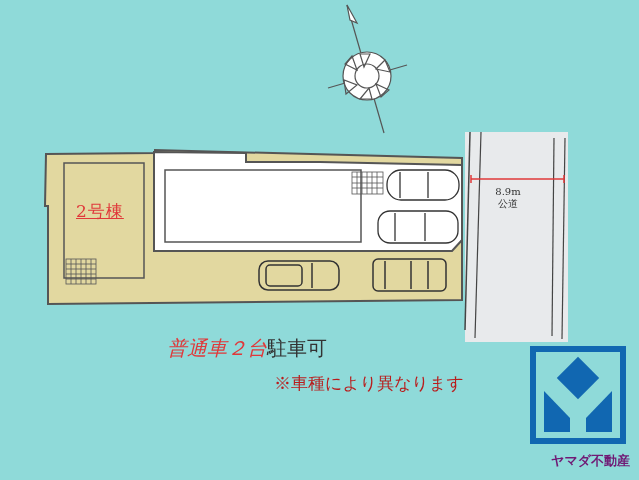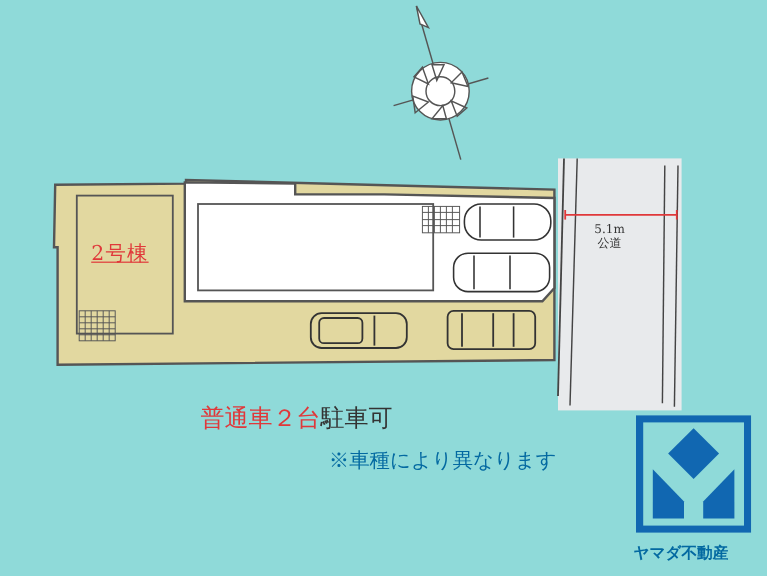--- a/index.html
+++ b/index.html
@@ -2,24 +2,24 @@
 <html><head>
 <meta charset="utf-8">
 <style>
   html, body { margin:0; padding:0; }
   body { width:639px; height:480px; background:#8fdad9; position:relative; overflow:hidden; font-family:"DejaVu Serif", serif; }
   .abs { position:absolute; }
   svg.plan { position:absolute; left:0; top:0; }
   .label-unit { left:76px; top:200px; color:#e0383a; font-size:17px; letter-spacing:1px;text-decoration:underline; }
   .road-w { left:488px; top:186px; width:40px; text-align:center; font-size:10px; color:#333; line-height:12px; }
   .parking { left:167px; top:335px; font-size:20px; color:#333; letter-spacing:0px; }
-  .parking .red { color:#e0383a; }
-  .note { left:274px; top:372px; font-size:17px; color:#0369a1; }
+  .parking .red { color:#e0383a;font-style:italic; }
+  .note { left:274px; top:372px; font-size:17px; color:#b91c1c; }
   .logo { left:530px; top:346px; width:96px; height:98px; }
-  .logo-text { left:528px; top:452px; width:102px; text-align:left; color:#0369a1; font-family:Liberation Mono, monospace; font-weight:bold; font-size:13px; }
+  .logo-text { left:528px; top:452px; width:102px; text-align:right; color:#701a75; font-family:Liberation Mono, monospace; font-weight:bold; font-size:13px; }
 </style>
 </head>
 <body>
 
 <svg class="plan" width="639" height="480">
 
   <g stroke="#555" stroke-width="1.2" fill="none">
     <line x1="347" y1="5" x2="384" y2="133"></line>
     <polygon points="347,5 350,20 357,23" fill="#fff"></polygon>
     <line x1="328" y1="88" x2="407" y2="65"></line>
@@ -88,21 +88,21 @@
     <line x1="554" y1="138" x2="552" y2="336" stroke="#444" stroke-width="1.2"></line>
     <line x1="565" y1="138" x2="562" y2="339" stroke="#444" stroke-width="1.2"></line>
     <line x1="471" y1="179" x2="564" y2="179" stroke="#e0383a" stroke-width="1.5"></line>
     <line x1="471" y1="175" x2="471" y2="183" stroke="#e0383a" stroke-width="1.5"></line>
     <line x1="564" y1="175" x2="564" y2="183" stroke="#e0383a" stroke-width="1.5"></line>
   </g>
 </svg>
 
 <div class="abs label-unit">2号棟</div>
 <div class="abs road-w">
-  <div>5.1m</div>
+  <div>8.9m</div>
   <div>公道</div>
 </div>
 
 <div class="abs parking">
   <span class="red">普通車２台</span><span>駐車可</span>
 </div>
 <div class="abs note">※車種により異なります</div>
 
 <svg class="abs logo" viewBox="0 0 96 98">
   <rect x="3" y="3" width="90" height="92" fill="none" stroke="#1167b1" stroke-width="6"></rect>

